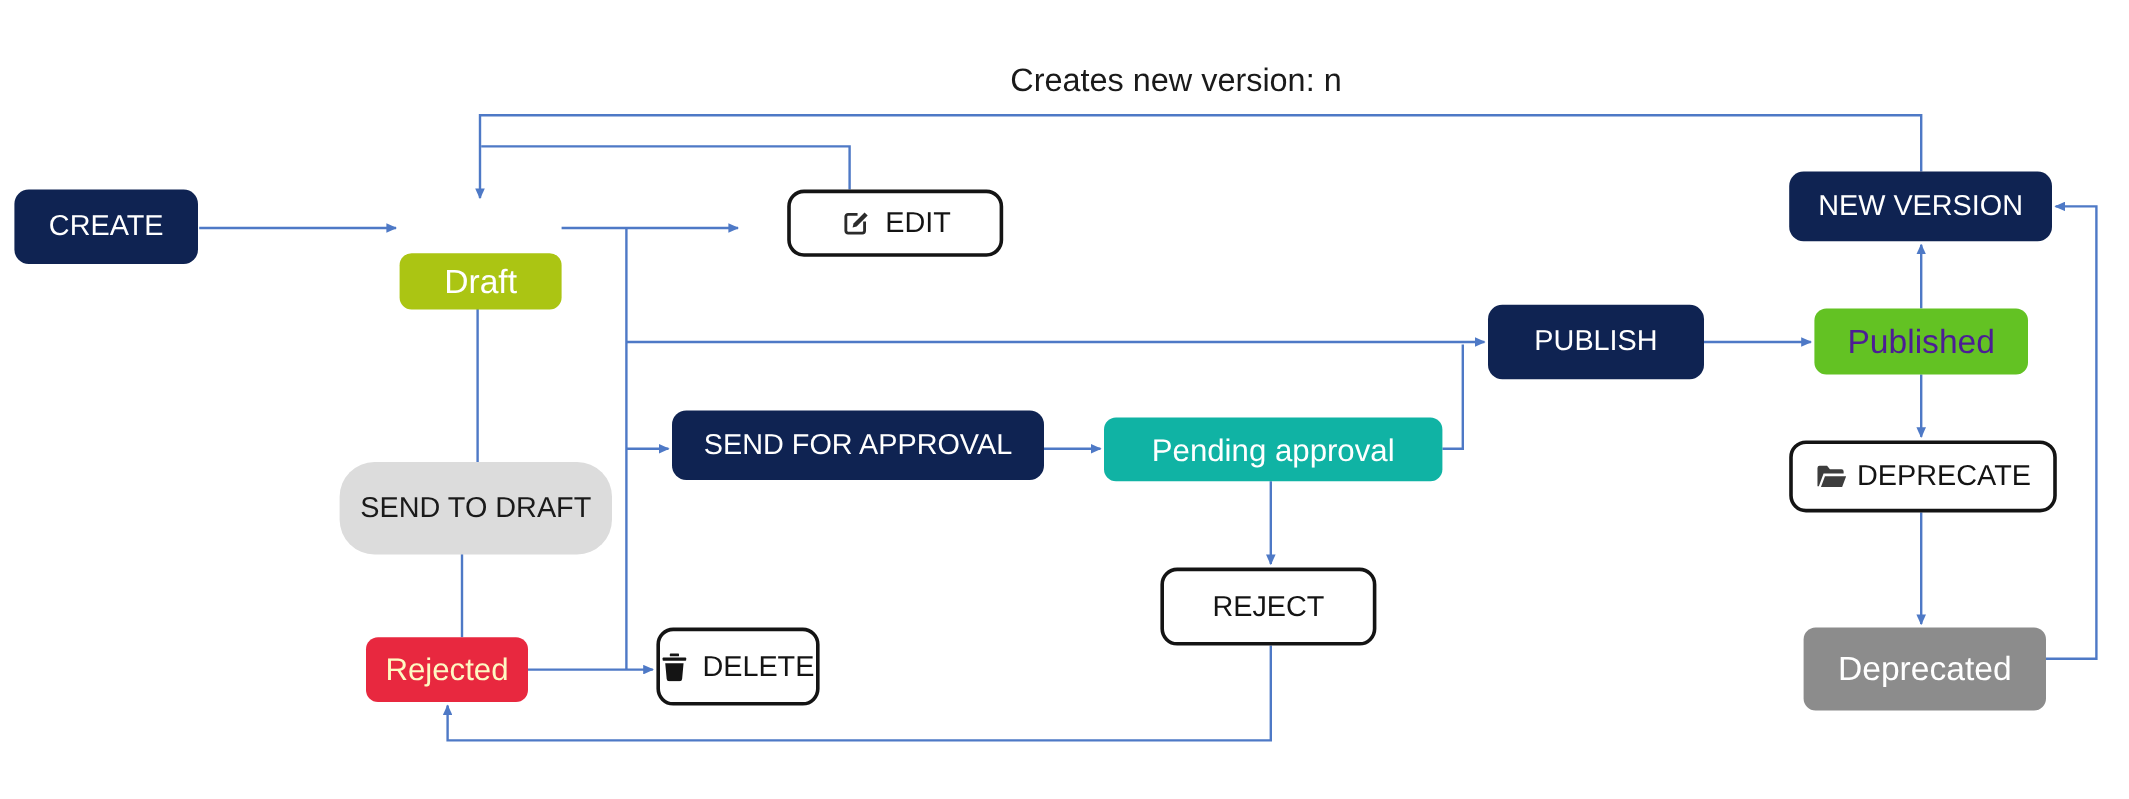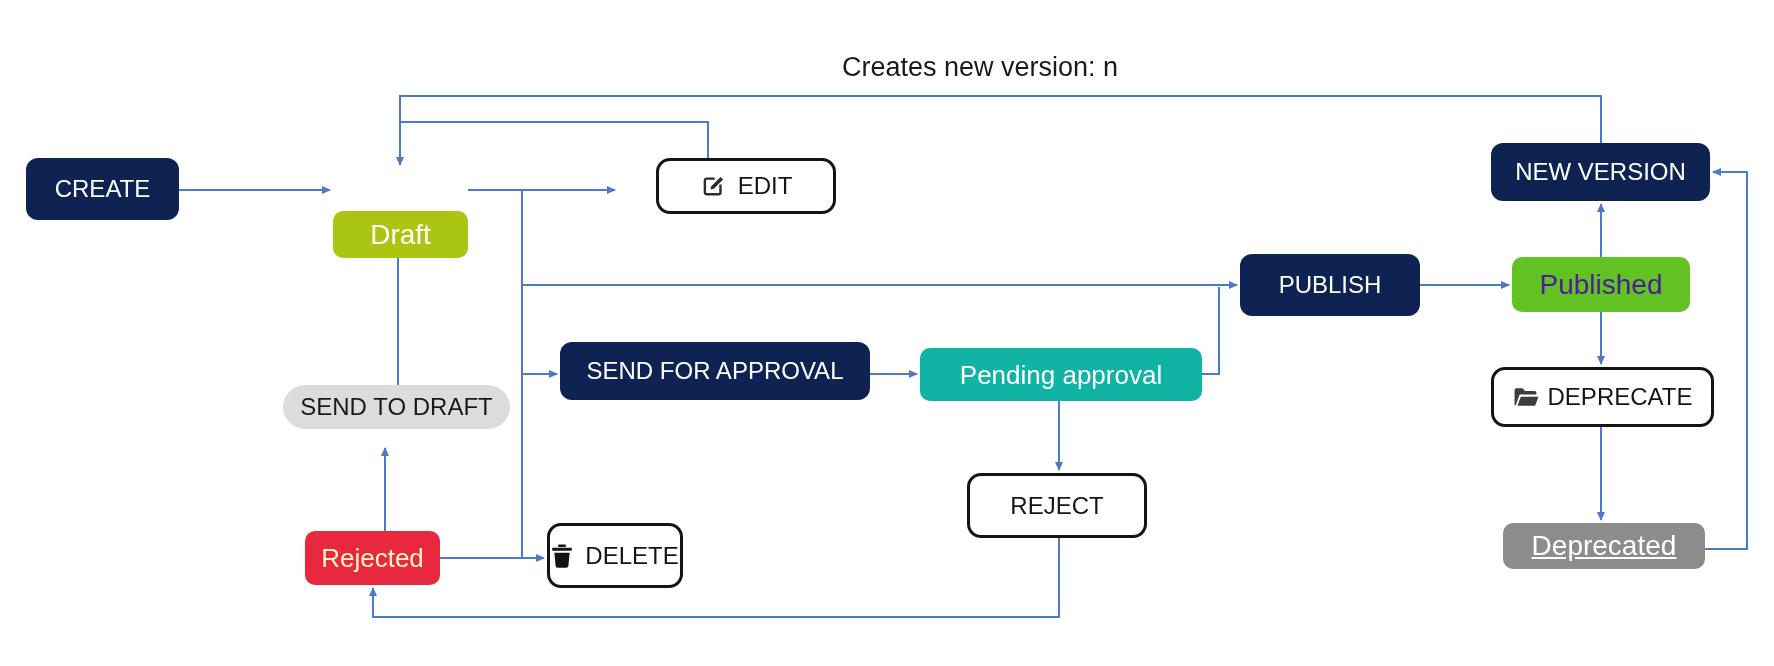--- a/index.html
+++ b/index.html
@@ -55,21 +55,21 @@
       <path d="M1601 312 V364" marker-end="url(#arr)"></path>
       <path d="M1601 427 V520" marker-end="url(#arr)"></path>
       <path d="M1705 549 H1747 V172 H1713" marker-end="url(#arr)"></path>
       <path d="M1601 143 V96 H400 V165" marker-end="url(#arr)"></path>
       <path d="M708 158 V122 H401"></path>
     </g>
   </svg>
 
   <div class="annotation">Creates new version: n</div>
 
-  <div class="node navy" style="left:26px;top:158px;width:153px;height:62px;">
+  <div class="node navy" style="left:12px;top:158px;width:153px;height:62px;">
     <span>CREATE</span>
   </div>
 
   <div class="node lime" style="left:333px;top:168px;width:135px;height:47px;margin-top:43px;">
     <span>Draft</span>
   </div>
 
   <div class="node outline" style="left:618px;top:158px;width:180px;height:56px;margin-left:38px;">
     <span class="icon">
       <svg width="26" height="26" viewBox="0 0 24 24">
@@ -93,21 +93,21 @@
   </div>
 
   <div class="node teal" style="left:920px;top:348px;width:282px;height:53px;">
     <span>Pending approval</span>
   </div>
 
   <div class="node outline" style="left:967px;top:473px;width:180px;height:65px;">
     <span>REJECT</span>
   </div>
 
-  <div class="node lightgray" style="left:283px;top:385px;width:227px;height:44px;border-radius:29px;">
+  <div class="node lightgray" style="left:283px;top:385px;width:227px;height:77px;border-radius:29px;">
     <span>SEND TO DRAFT</span>
   </div>
 
   <div class="node red" style="left:305px;top:531px;width:135px;height:54px;">
     <span>Rejected</span>
   </div>
 
   <div class="node outline" style="left:547px;top:523px;width:136px;height:65px;">
     <span class="icon">
       <svg width="22" height="24" viewBox="0 0 20 22" fill="#141414">
@@ -126,17 +126,17 @@
   <div class="node outline" style="left:1491px;top:367px;width:223px;height:60px;gap:8px;">
     <span class="icon">
       <svg width="27" height="24" viewBox="0 0 26 22" fill="#3d3d3d">
         <path d="M1.5 4.2A1.7 1.7 0 0 1 3.2 2.5h6l2.3 2.8h9.3A1.7 1.7 0 0 1 22.5 7v1.6H6.4L2.6 19h-1.1z"></path>
         <path d="M4.3 19.5l3.2-8.7h17l-3.2 8.7z"></path>
       </svg>
     </span>
     <span>DEPRECATE</span>
   </div>
 
-  <div class="node darkgray" style="left:1503px;top:523px;width:202px;height:46px;text-decoration:underline;">
+  <div class="node darkgray" style="left:1503px;top:523px;width:202px;height:69px;">
     <span>Deprecated</span>
   </div>
 
 </div>
 
 </body></html>

